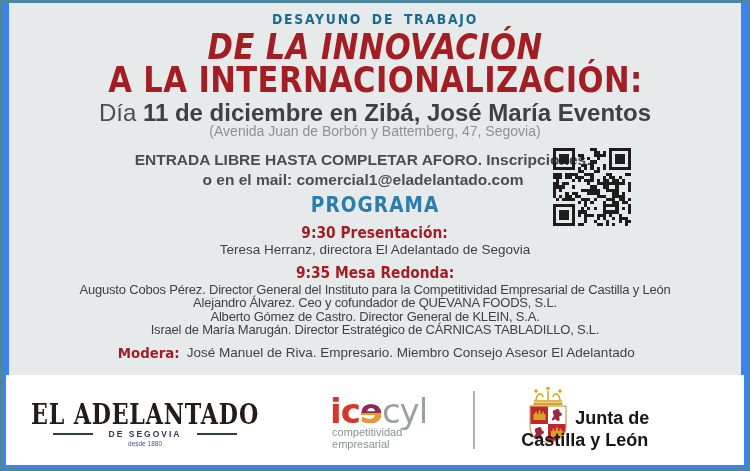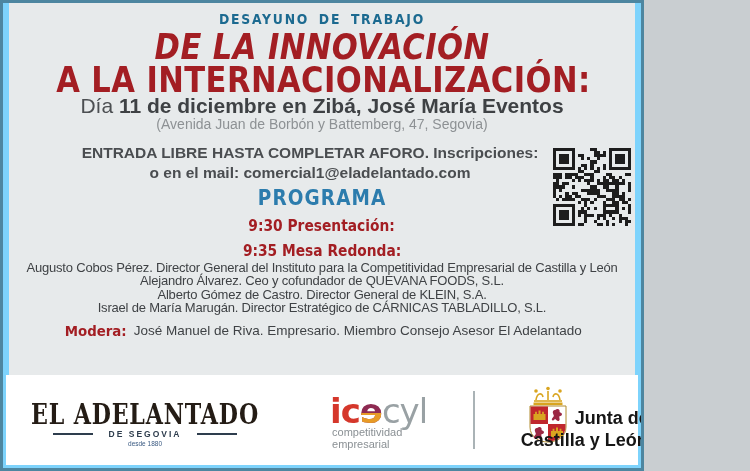--- a/index.html
+++ b/index.html
@@ -1,31 +1,31 @@
 <!DOCTYPE html>
 <html><head>
 <meta charset="utf-8">
 <style>
   html,body{margin:0;padding:0;background:#c9ced1;}
   .page{
-    position:relative; width:644px; height:471px; box-sizing:border-box;
-    border:3px solid #4d86a0; background:#7dd3fc; overflow:hidden;
+    position:relative; width:750px; height:471px; box-sizing:border-box;
+    border:3px solid #4d86a0; background:#3b82f6; overflow:hidden;
     font-family:"Liberation Sans", sans-serif;
   }
   .content{
     position:absolute; top:0; left:6px; right:6px; height:372px;
     background:#e7eaeb; text-align:center; overflow:hidden;
   }
   .cond{display:inline-block; white-space:nowrap; transform-origin:50% 50%;
         font-family:"DejaVu Sans", sans-serif; font-weight:bold;}
   .kicker{margin-top:8px; font-size:13.5px; color:#1c6a90; letter-spacing:.14em; word-spacing:.3em; transform:scaleX(.92);}
   .title-line{font-size:36px; line-height:33px; color:#a31e23; transform:scaleX(.85); letter-spacing:.5px;}
   .t1{margin-top:2px;font-style:italic;} .t2{margin-top:0;}
   .subtitle{font-size:24px; line-height:25px; color:#a31e23; transform:scaleX(.82); margin-top:2px;}
-  .dia{margin-top:0; font-size:21px; line-height:20px; color:#4c4f52;}
+  .dia{margin-top:7px; font-size:24px; line-height:20px; color:#4c4f52;}
   .dia b{color:#3e4144;}
   .address{margin-top:1px; font-size:14px; line-height:15px; color:#8d9194;}
   .entrada{margin-top:12px; font-size:15.5px; line-height:17px; font-weight:bold; color:#4a4d50; transform:translateX(-12px);}
   .mail{margin-top:3px; font-size:15.5px; line-height:17px; font-weight:bold; color:#4a4d50; transform:translateX(-12px);}
   .programa{margin-top:5px;}
   .programa .cond{font-size:21px; color:#2c7cad; transform:scaleX(.88); letter-spacing:.06em;}
   .slot-label{margin-top:7px;}
   .slot-label .cond{font-size:15px; color:#a31e23; transform:scaleX(.92);}
   .slot-line{font-size:13.5px; line-height:15px; color:#3f4245;}
   .speakers{margin-top:1px;}
@@ -75,20 +75,21 @@
 
     <div class="dia"><span>Día </span><b>11 de diciembre en Zibá, José María Eventos</b></div>
     <div class="address">(Avenida Juan de Borbón y Battemberg, 47, Segovia)</div>
 
     <div class="entrada">ENTRADA LIBRE HASTA COMPLETAR AFORO. Inscripciones:</div>
     <div class="mail">o en el mail: comercial1@eladelantado.com</div>
 
     <div class="programa"><span class="cond">PROGRAMA</span></div>
 
     <div class="slot-label"><span class="cond">9:30 Presentación:</span></div>
+    <div class="slot-line">Teresa Herranz, directora El Adelantado de Segovia</div>
 
     <div class="slot-label"><span class="cond">9:35 Mesa Redonda:</span></div>
     <div class="speakers">
       <div class="speaker-line">Augusto Cobos Pérez. Director General del Instituto para la Competitividad Empresarial de Castilla y León</div>
       <div class="speaker-line">Alejandro Álvarez. Ceo y cofundador de QUEVANA FOODS, S.L.</div>
       <div class="speaker-line">Alberto Gómez de Castro. Director General de KLEIN, S.A.</div>
       <div class="speaker-line">Israel de María Marugán. Director Estratégico de CÁRNICAS TABLADILLO, S.L.</div>
     </div>
 
     <div class="modera"><span class="cond">Modera:</span><span>José Manuel de Riva. Empresario. Miembro Consejo Asesor El Adelantado</span></div>

